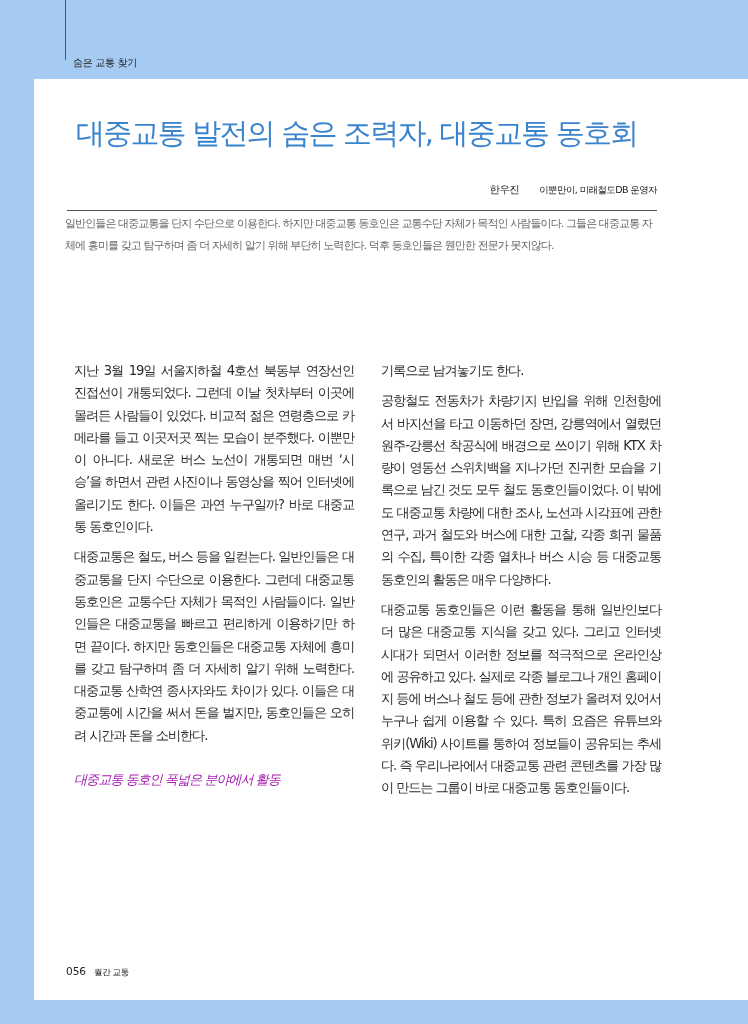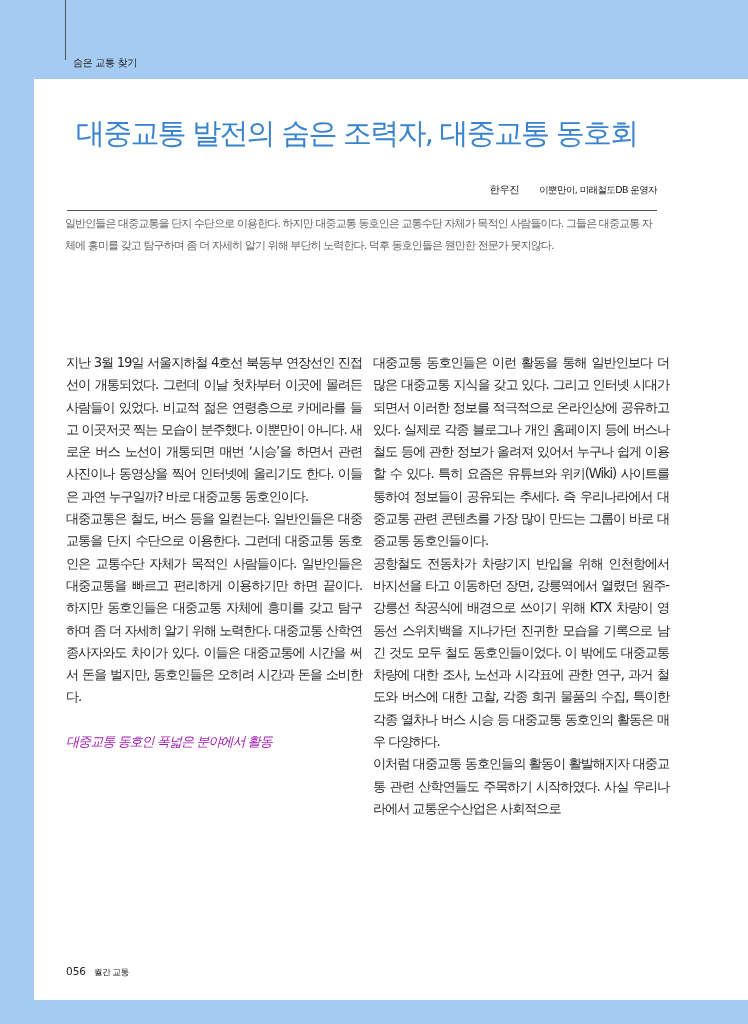--- a/index.html
+++ b/index.html
@@ -31,21 +31,21 @@
   .intro {
     position: absolute; left: 65px; top: 213px; width: 596px; font-size: 11px; line-height: 22px;
     color: #666; letter-spacing: -0.9px; margin: 0;
   }
   .col {
     position: absolute; top: 352px; width: 296px; font-size: 13.2px; line-height: 22.3px; color: #2b2b2b;
     letter-spacing: -1.1px;
   }
   .col.left { left: 66px; }
   .col.right { left: 373px; }
-  .col p { margin: 0; text-align: justify; }
+  .col p { margin: 8px; text-align: justify; }
   .subhead { color: #a21caf; margin-top: 22px !important; font-style: italic; }
   .folio {
     position: absolute; left: 66px; top: 965px; font-size: 10.5px; color: #222; white-space: nowrap;
   }
   .folio .pub { font-size: 8.5px; margin-left: 8px; letter-spacing: -0.4px; margin-top: 44px; }
 </style>
 </head>
 <body>
 
 <div class="section-line"></div>
@@ -63,20 +63,20 @@
 
 <p class="intro">일반인들은 대중교통을 단지 수단으로 이용한다. 하지만 대중교통 동호인은 교통수단 자체가 목적인 사람들이다. 그들은 대중교통 자체에 흥미를 갖고 탐구하며 좀 더 자세히 알기 위해 부단히 노력한다. 덕후 동호인들은 웬만한 전문가 못지않다.</p>
 
 <div class="col left">
   <p>지난 3월 19일 서울지하철 4호선 북동부 연장선인 진접선이 개통되었다. 그런데 이날 첫차부터 이곳에 몰려든 사람들이 있었다. 비교적 젊은 연령층으로 카메라를 들고 이곳저곳 찍는 모습이 분주했다. 이뿐만이 아니다. 새로운 버스 노선이 개통되면 매번 ‘시승’을 하면서 관련 사진이나 동영상을 찍어 인터넷에 올리기도 한다. 이들은 과연 누구일까? 바로 대중교통 동호인이다.</p>
   <p>대중교통은 철도, 버스 등을 일컫는다. 일반인들은 대중교통을 단지 수단으로 이용한다. 그런데 대중교통 동호인은 교통수단 자체가 목적인 사람들이다. 일반인들은 대중교통을 빠르고 편리하게 이용하기만 하면 끝이다. 하지만 동호인들은 대중교통 자체에 흥미를 갖고 탐구하며 좀 더 자세히 알기 위해 노력한다. 대중교통 산학연 종사자와도 차이가 있다. 이들은 대중교통에 시간을 써서 돈을 벌지만, 동호인들은 오히려 시간과 돈을 소비한다.</p>
   <p class="subhead">대중교통 동호인 폭넓은 분야에서 활동</p>
 </div>
 
 <div class="col right">
+  <p>기록으로 남겨놓기도 한다.</p>
+  <p>공항철도 전동차가 차량기지 반입을 위해 인천항에서 바지선을 타고 이동하던 장면, 강릉역에서 열렸던 원주-강릉선 착공식에 배경으로 쓰이기 위해 KTX 차량이 영동선 스위치백을 지나가던 진귀한 모습을 기록으로 남긴 것도 모두 철도 동호인들이었다. 이 밖에도 대중교통 차량에 대한 조사, 노선과 시각표에 관한 연구, 과거 철도와 버스에 대한 고찰, 각종 희귀 물품의 수집, 특이한 각종 열차나 버스 시승 등 대중교통 동호인의 활동은 매우 다양하다.</p>
   <p>대중교통 동호인들은 이런 활동을 통해 일반인보다 더 많은 대중교통 지식을 갖고 있다. 그리고 인터넷 시대가 되면서 이러한 정보를 적극적으로 온라인상에 공유하고 있다. 실제로 각종 블로그나 개인 홈페이지 등에 버스나 철도 등에 관한 정보가 올려져 있어서 누구나 쉽게 이용할 수 있다. 특히 요즘은 유튜브와 위키(Wiki) 사이트를 통하여 정보들이 공유되는 추세다. 즉 우리나라에서 대중교통 관련 콘텐츠를 가장 많이 만드는 그룹이 바로 대중교통 동호인들이다.</p>
-  <p>공항철도 전동차가 차량기지 반입을 위해 인천항에서 바지선을 타고 이동하던 장면, 강릉역에서 열렸던 원주-강릉선 착공식에 배경으로 쓰이기 위해 KTX 차량이 영동선 스위치백을 지나가던 진귀한 모습을 기록으로 남긴 것도 모두 철도 동호인들이었다. 이 밖에도 대중교통 차량에 대한 조사, 노선과 시각표에 관한 연구, 과거 철도와 버스에 대한 고찰, 각종 희귀 물품의 수집, 특이한 각종 열차나 버스 시승 등 대중교통 동호인의 활동은 매우 다양하다.</p>
-  <p>이처럼 대중교통 동호인들의 활동이 활발해지자 대중교통 관련 산학연들도 주목하기 시작하였다. 사실 우리나라에서 교통운수산업은 사회적으로</p>
 </div>
 
 <div class="folio">
   <span>056</span><span class="pub">월간 교통</span>
 </div>
 
 </body></html>

